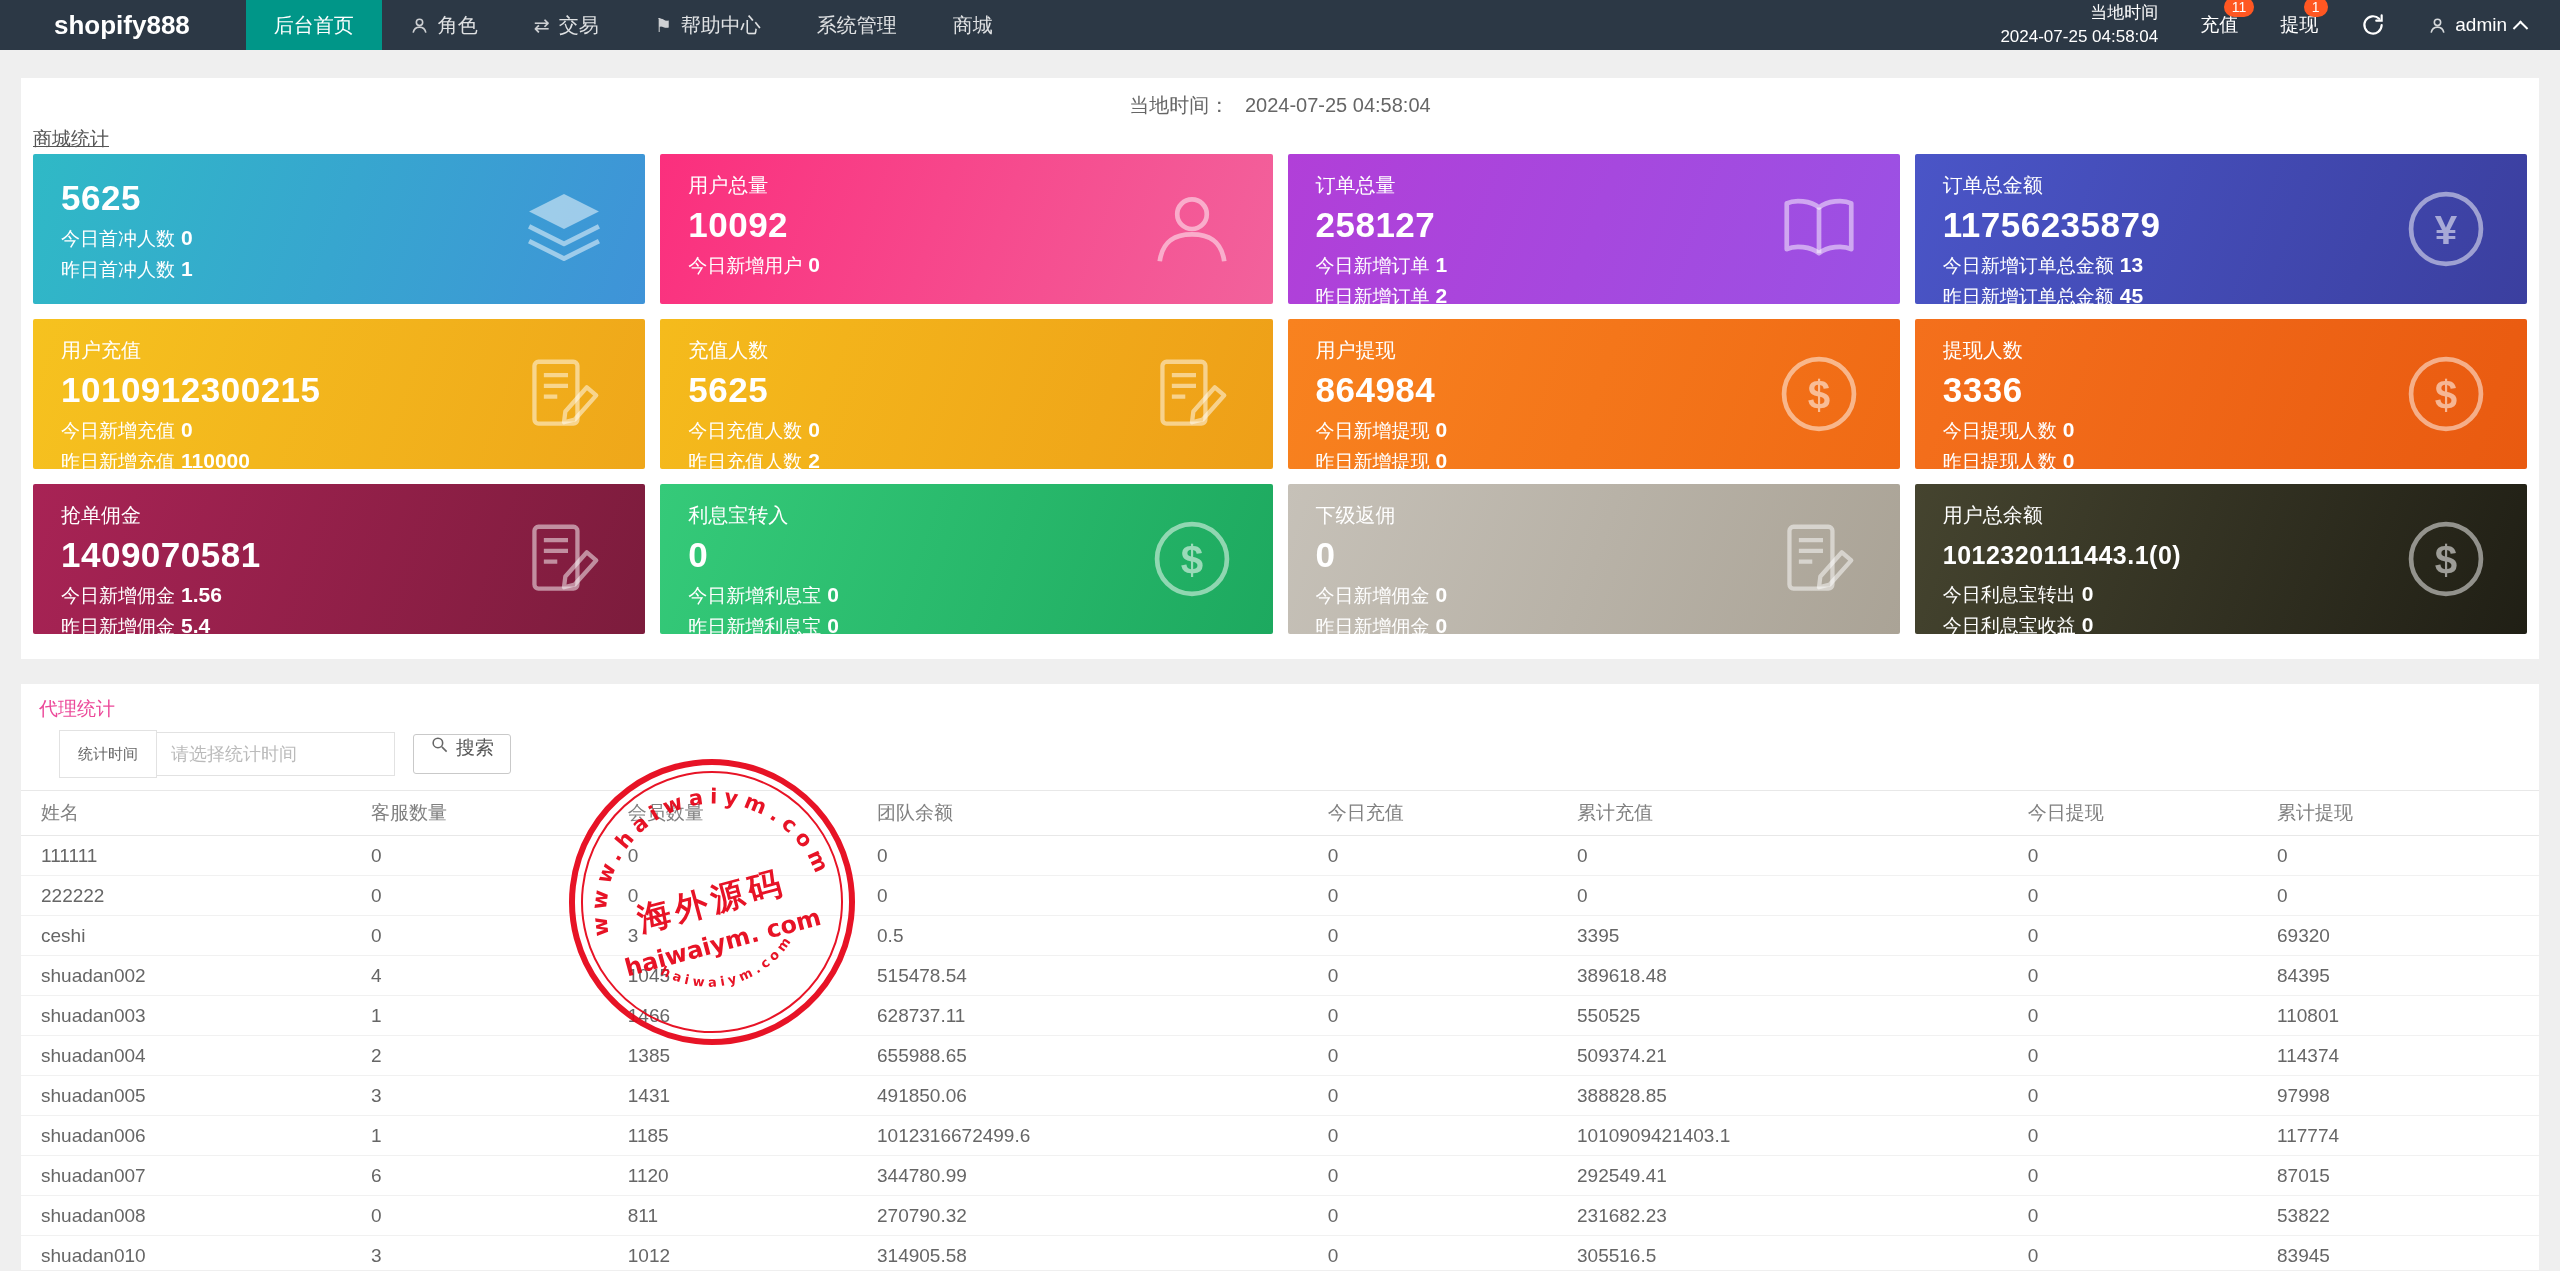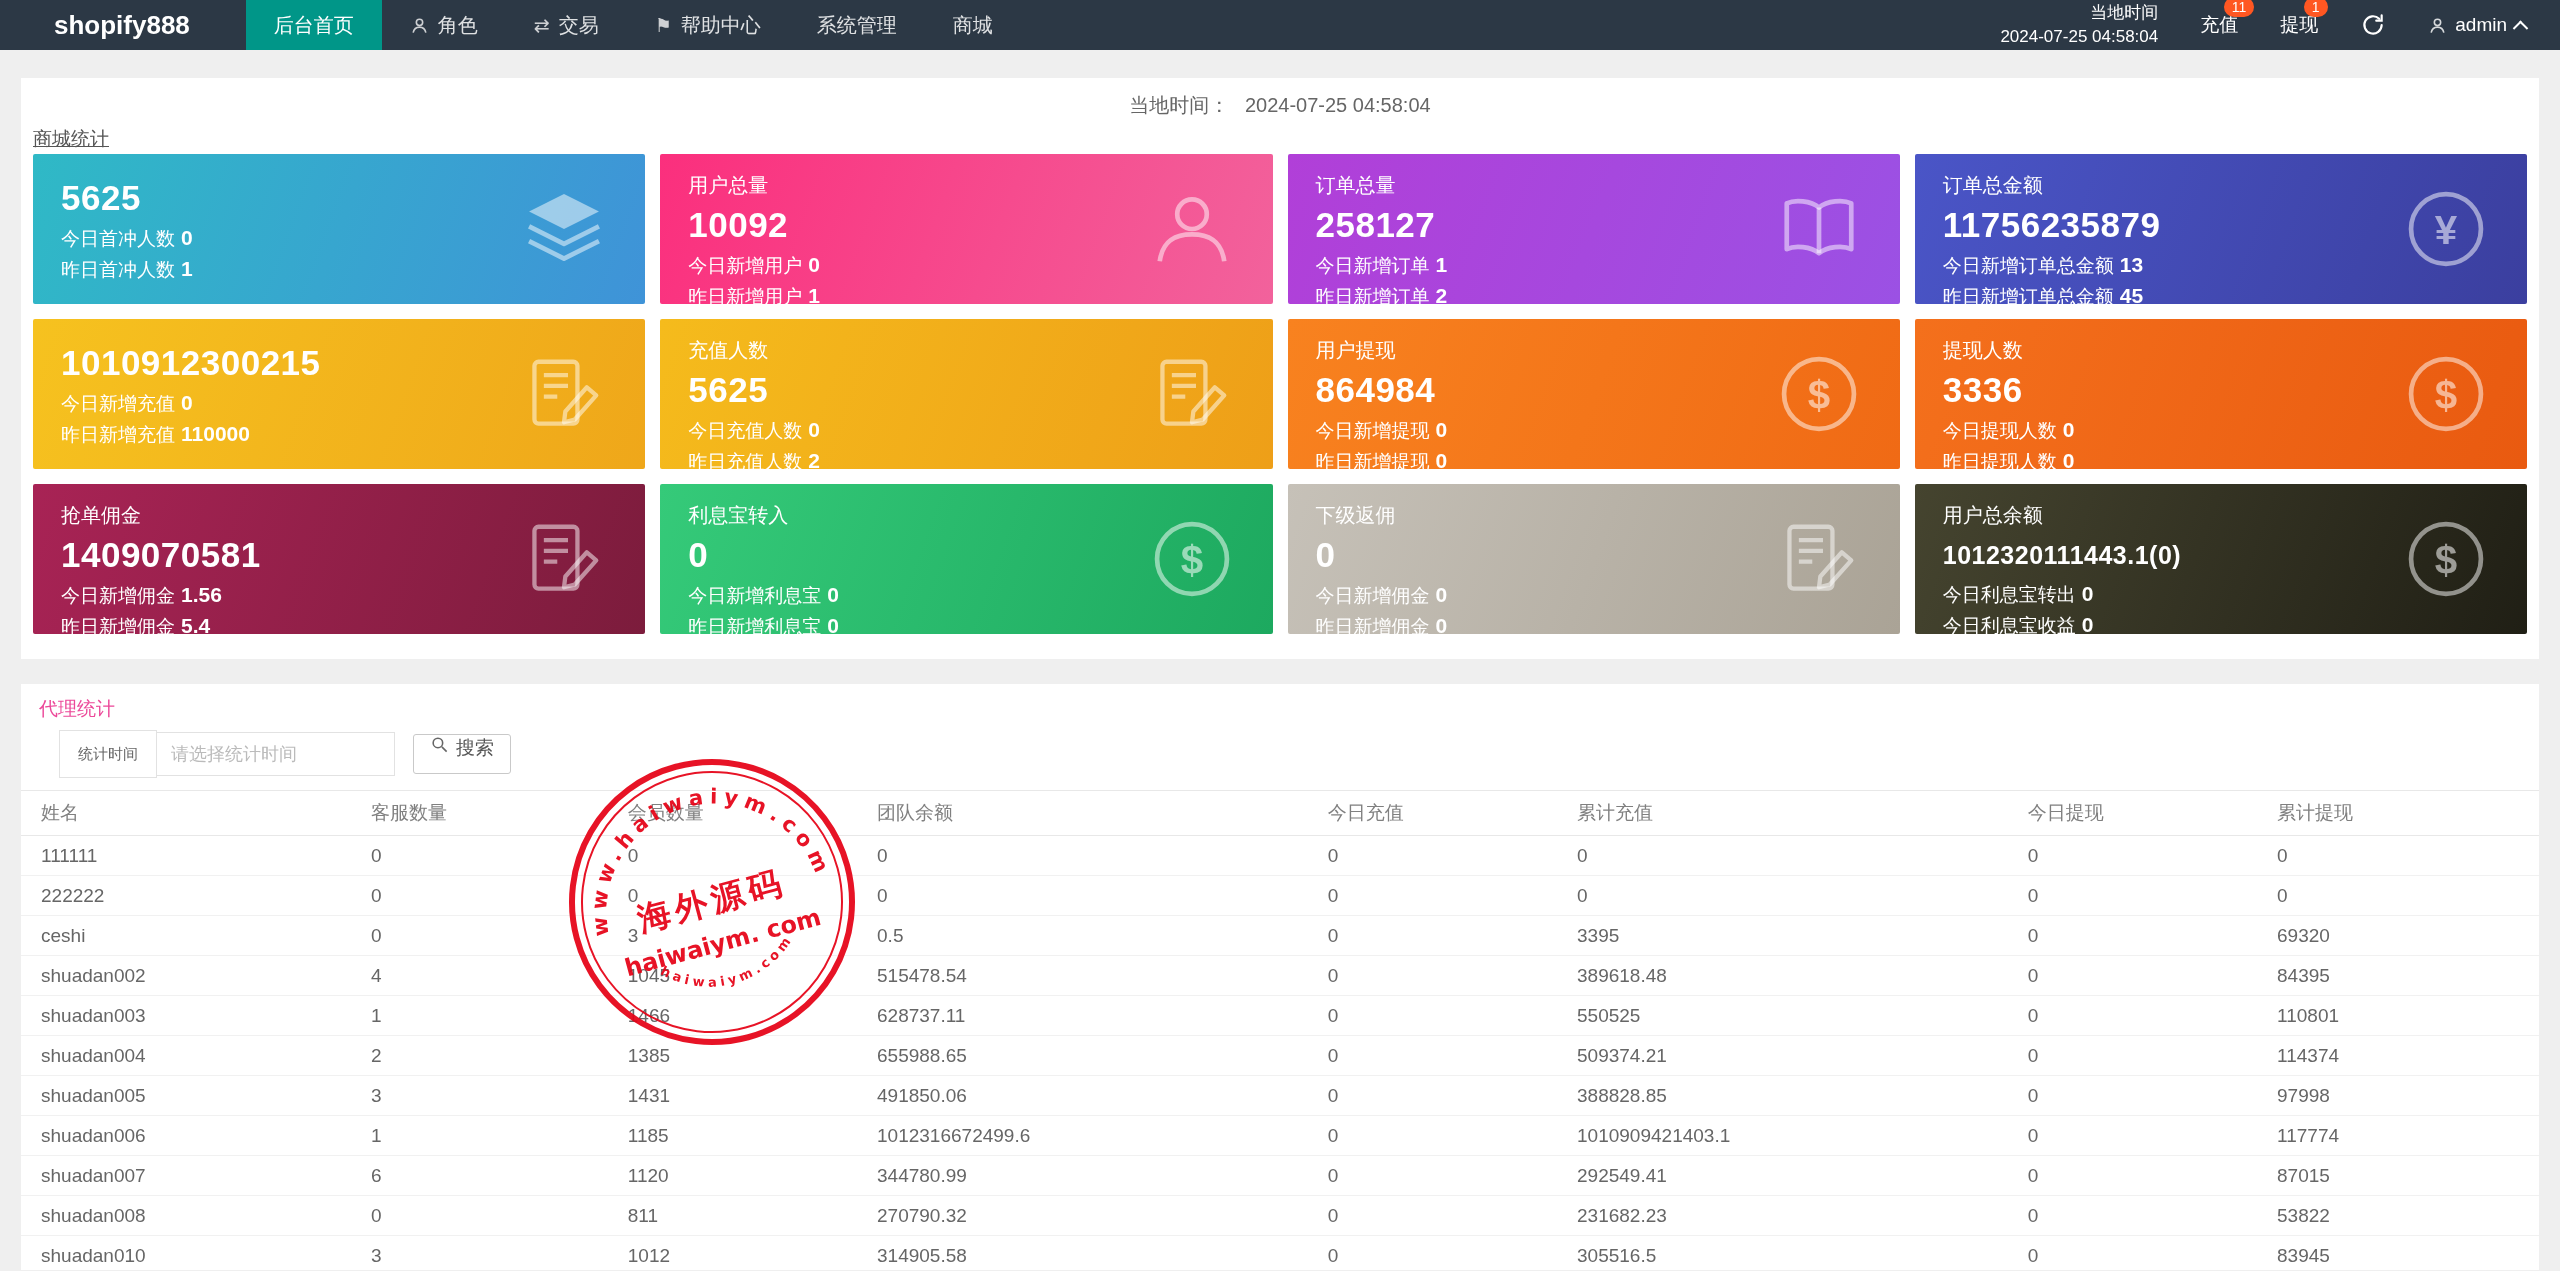--- a/index.html
+++ b/index.html
@@ -154,23 +154,20 @@
               <path d="M6 41 32 54 58 41"></path>
             </g>
           </svg></div>
   </div>
       <div class="card" style="background: linear-gradient(110deg, rgb(251, 47, 125), rgb(242, 98, 156));">
     <div class="card-title">用户总量</div>
     <div class="card-value">10092</div>
     <div class="card-line">
       <span>今日新增用户</span><b>0</b>
     </div>
-    <div class="card-line">
-      <span>昨日新增用户</span><b>1</b>
-    </div>
     <div class="card-icon"><svg viewBox="0 0 64 64">
             <g fill="none" stroke="rgba(255,255,255,.5)" stroke-width="3.5">
               <circle cx="32" cy="21" r="11"></circle>
               <path d="M8 56c2-14 10-20 24-20s22 6 24 20"></path>
             </g>
           </svg></div>
   </div>
       <div class="card" style="background: linear-gradient(110deg, rgb(177, 63, 216), rgb(155, 81, 228));">
     <div class="card-title">订单总量</div>
     <div class="card-value">258127</div>
@@ -195,20 +192,21 @@
     </div>
     <div class="card-line">
       <span>昨日新增订单总金额</span><b>45</b>
     </div>
     <div class="card-icon"><svg viewBox="0 0 64 64">
             <circle cx="32" cy="32" r="26" fill="none" stroke="rgba(255,255,255,.5)" stroke-width="3.5"></circle>
             <text x="32" y="43" text-anchor="middle" font-size="30" font-weight="bold" fill="rgba(255,255,255,.55)">¥</text>
           </svg></div>
   </div>
       <div class="card" style="background: linear-gradient(110deg, rgb(246, 194, 31), rgb(239, 167, 26));">
+    <div class="card-title">用户充值</div>
     <div class="card-value">1010912300215</div>
     <div class="card-line">
       <span>今日新增充值</span><b>0</b>
     </div>
     <div class="card-line">
       <span>昨日新增充值</span><b>110000</b>
     </div>
     <div class="card-icon"><svg viewBox="0 0 64 64">
             <g fill="none" stroke="rgba(255,255,255,.5)" stroke-width="3.2" stroke-linejoin="round">
               <rect x="10" y="8" width="32" height="46" rx="3"></rect>

